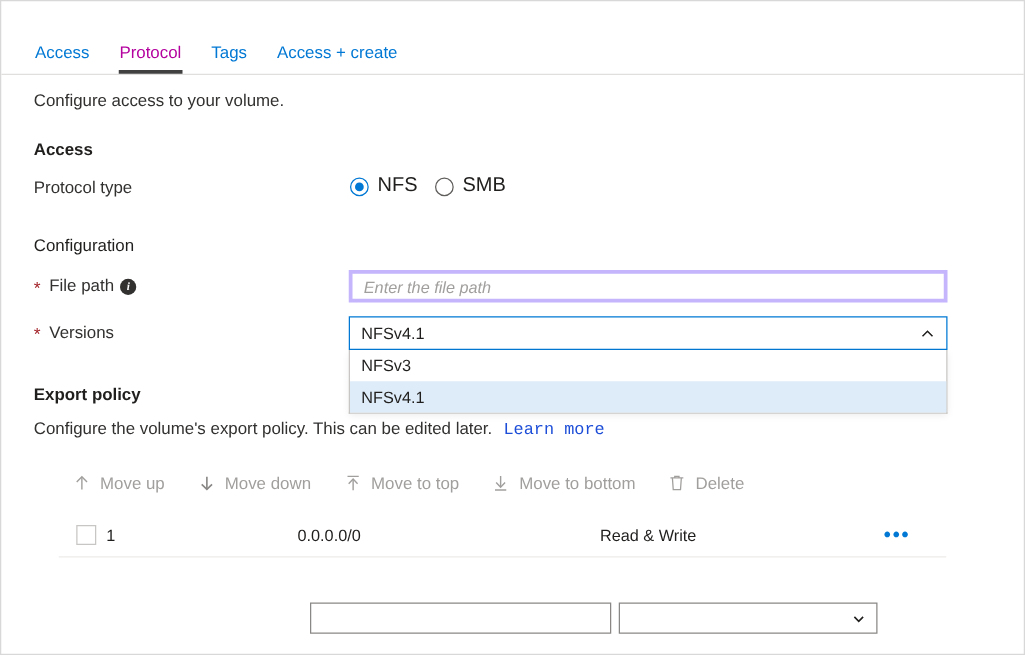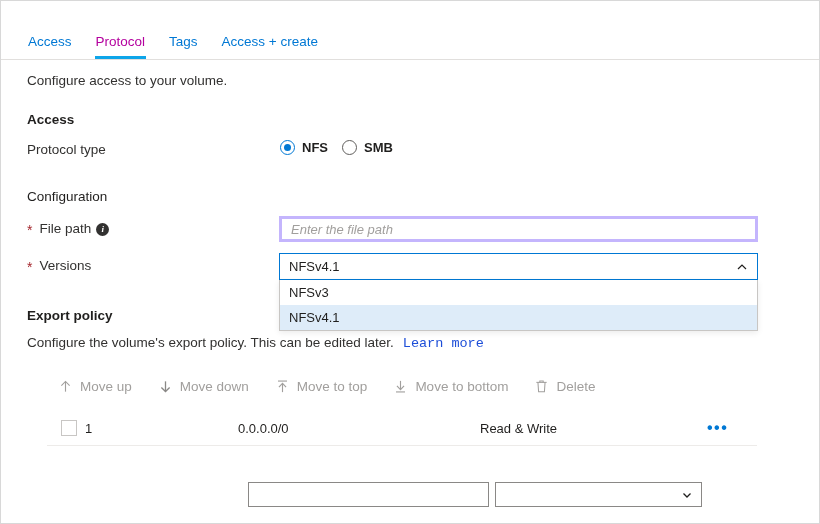--- a/index.html
+++ b/index.html
@@ -47,21 +47,21 @@
     line-height: 27px;
     height: 31px;
     cursor: pointer;
     white-space: nowrap;
     border-bottom: 3px solid transparent;
     padding: 0 1px;
   }
   .tab.active {
     color: #a4262c;
     color: #b4009e;
-    border-bottom: 3px solid #0ea5e9;
+    border-bottom: 3px solid #404040;
   }
 
   
   .intro {
     position: absolute;
     left: 26px;
     top: 72px;
     font-size: 13.5px;
     color: #323130;
   }
@@ -161,22 +161,22 @@
     content: "";
     position: absolute;
     left: 3px;
     top: 3px;
     width: 7px;
     height: 7px;
     border-radius: 50%;
     background: #0078d4;
   }
   .radio-label {
-    font-size: 13px;
-    font-weight: bold;
+    font-size: 16px;
+    font-weight: normal;
     color: #201f1e;
   }
 
   
   .txtbox {
     position: absolute;
     left: 278px;
     width: 479px;
     height: 26px;
     background: #ffffff;

